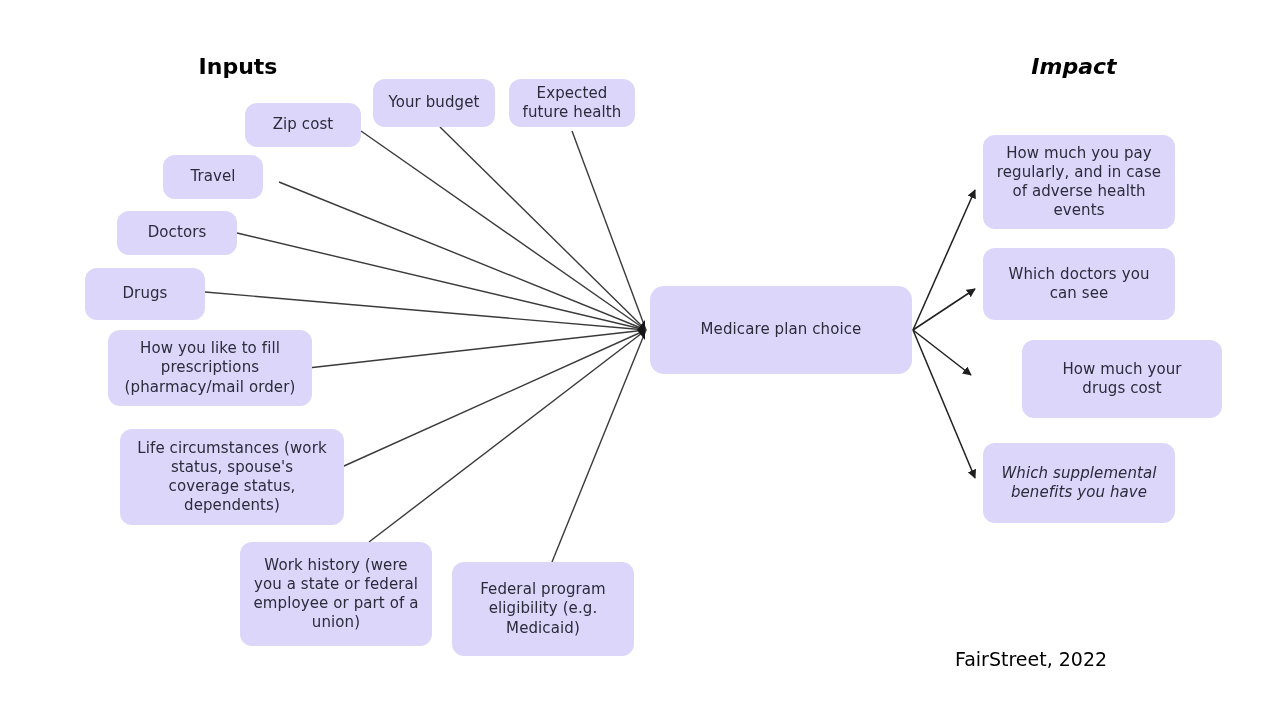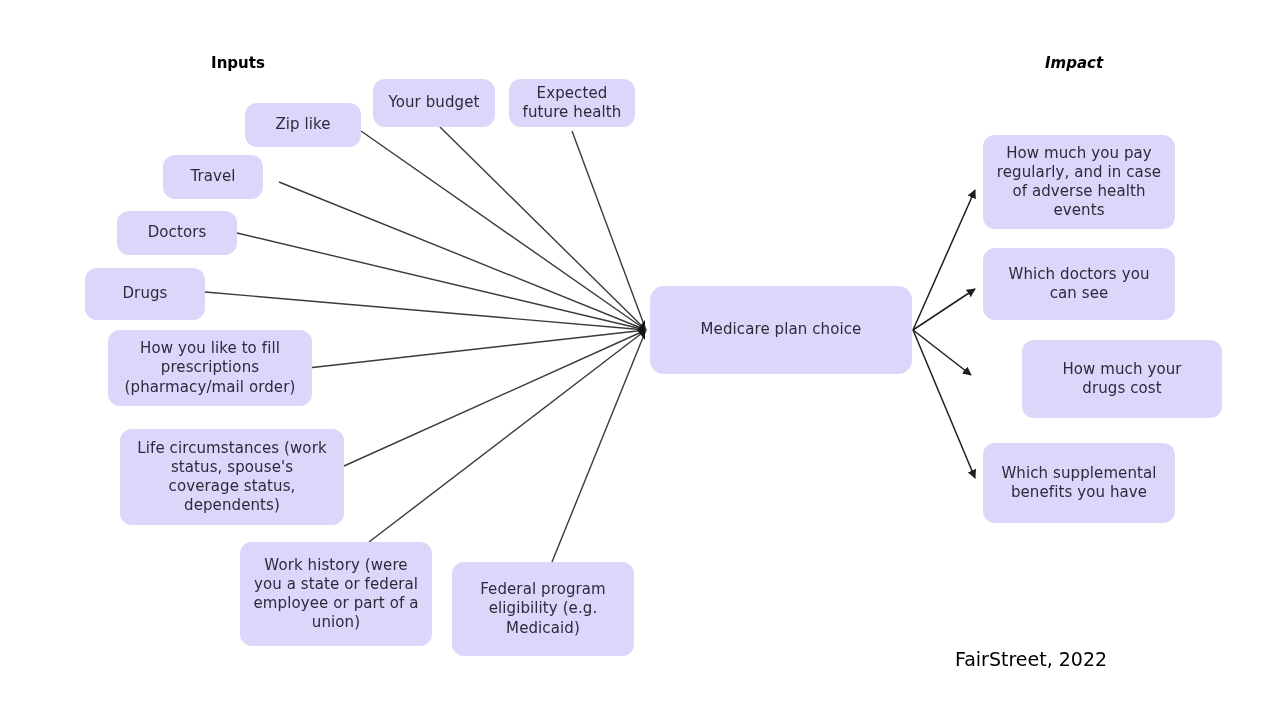--- a/index.html
+++ b/index.html
@@ -46,21 +46,21 @@
     display: block;
     white-space: pre-line;
   }
   .node.center {
     font-size: 15px;
     border-radius: 14px;
   }
   .heading {
     position: absolute;
     font-weight: bold;
-    font-size: 15px;
+    font-size: 22px;
     color: #000000;
     text-align: center;
     z-index: 3;
     white-space: nowrap;
     transform: translateX(-50%);
   }
   .attribution {
     position: absolute;
     font-size: 19px;
     color: #000000;
@@ -109,21 +109,21 @@
   </div>
   <div class="heading" style="left: 1074px; top: 54px; font-style: italic;">
     <span>Impact</span>
   </div>
 
   <div id="nodes-layer">
       <div class="node center" style="left: 650px; top: 286px; width: 262px; height: 88px; background: rgb(220, 214, 251); color: rgb(43, 43, 58);">
         <span class="node-label">Medicare plan choice</span>
       </div>
       <div class="node" style="left: 245px; top: 103px; width: 116px; height: 44px; background: rgb(220, 214, 251); color: rgb(43, 43, 58);">
-        <span class="node-label">Zip like</span>
+        <span class="node-label">Zip cost</span>
       </div>
       <div class="node" style="left: 373px; top: 79px; width: 122px; height: 48px; background: rgb(220, 214, 251); color: rgb(43, 43, 58);">
         <span class="node-label">Your budget</span>
       </div>
       <div class="node" style="left: 509px; top: 79px; width: 126px; height: 48px; background: rgb(220, 214, 251); color: rgb(43, 43, 58);">
         <span class="node-label">Expected
 future health</span>
       </div>
       <div class="node" style="left: 163px; top: 155px; width: 100px; height: 44px; background: rgb(220, 214, 251); color: rgb(43, 43, 58);">
         <span class="node-label">Travel</span>
@@ -163,21 +163,21 @@
 events</span>
       </div>
       <div class="node" style="left: 983px; top: 248px; width: 192px; height: 72px; background: rgb(220, 214, 251); color: rgb(43, 43, 58);">
         <span class="node-label">Which doctors you
 can see</span>
       </div>
       <div class="node" style="left: 977px; top: 340px; width: 200px; height: 78px; background: rgb(220, 214, 251); color: rgb(43, 43, 58); margin-left: 45px;">
         <span class="node-label">How much your
 drugs cost</span>
       </div>
-      <div class="node" style="left: 983px; top: 443px; width: 192px; height: 80px; background: rgb(220, 214, 251); color: rgb(43, 43, 58);">
+      <div class="node" style="left: 983px; top: 443px; width: 192px; height: 80px; background: rgb(220, 214, 251); color: rgb(43, 43, 58); font-style: italic;">
         <span class="node-label">Which supplemental
 benefits you have</span>
       </div>
     </div>
 
   <div class="attribution" style="left: 955px; top: 648px;">FairStreet, 2022</div>
 
 </div>
 
 </body></html>

